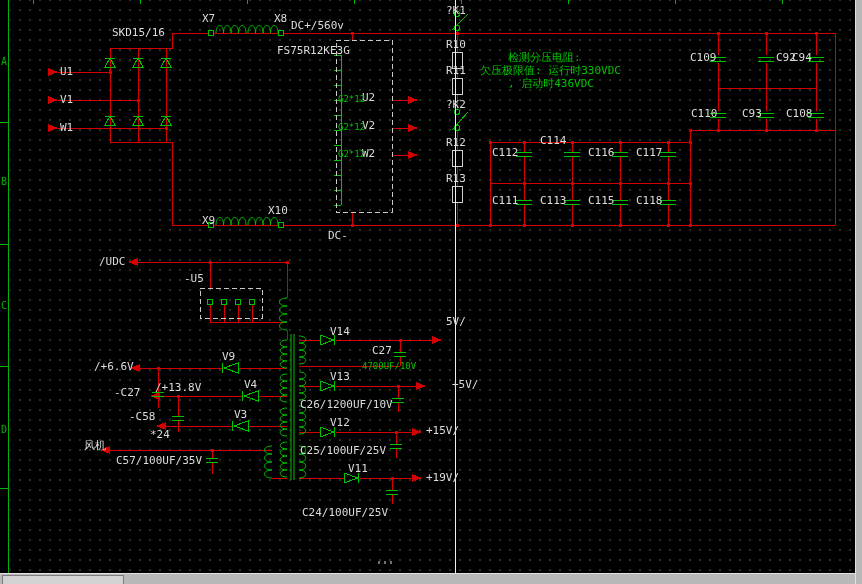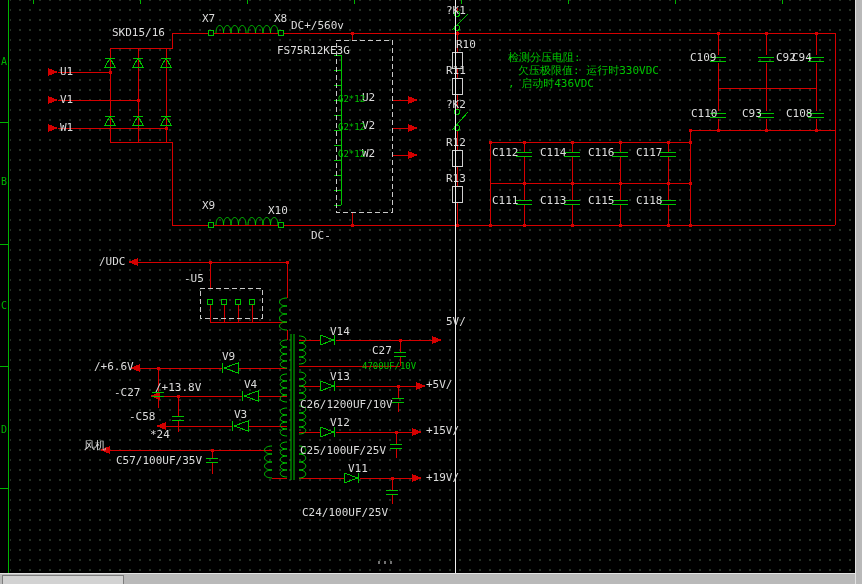--- a/index.html
+++ b/index.html
@@ -78,67 +78,67 @@
   <span class="lbl" style="left:112px;top:27px">SKD15/16</span>
   <span class="lbl" style="left:202px;top:13px">X7</span>
   <span class="lbl" style="left:274px;top:13px">X8</span>
   <span class="lbl" style="left:291px;top:20px">DC+/560v</span>
   <span class="lbl" style="left:277px;top:45px">FS75R12KE3G</span>
   <span class="lbl" style="left:60px;top:66px">U1</span>
   <span class="lbl" style="left:60px;top:94px">V1</span>
   <span class="lbl" style="left:60px;top:122px">W1</span>
 
   <span class="lbl" style="left:446px;top:5px">?K1</span>
-  <span class="lbl" style="left:456px;top:39px">R10</span>
+  <span class="lbl" style="left:446px;top:39px">R10</span>
   <span class="lbl" style="left:446px;top:65px">R11</span>
   <span class="lbl" style="left:446px;top:99px">?K2</span>
   <span class="lbl" style="left:446px;top:137px">R12</span>
   <span class="lbl" style="left:446px;top:173px">R13</span>
 
   <span class="lbl green" style="left:508px;top:52px">检测分压电阻:</span>
-  <span class="lbl green" style="left:518px;top:65px">欠压极限值: 运行时330VDC</span>
+  <span class="lbl green" style="left:480px;top:65px">欠压极限值: 运行时330VDC</span>
   <span class="lbl green" style="left:508px;top:78px">, 启动时436VDC</span>
 
   <span class="lbl" style="left:690px;top:52px">C109</span>
   <span class="lbl" style="left:776px;top:52px">C92</span>
   <span class="lbl" style="left:792px;top:52px">C94</span>
   <span class="lbl" style="left:691px;top:108px">C110</span>
   <span class="lbl" style="left:742px;top:108px">C93</span>
   <span class="lbl" style="left:786px;top:108px">C108</span>
 
   <span class="lbl" style="left:492px;top:147px">C112</span>
-  <span class="lbl" style="left:540px;top:147px">C114</span>
+  <span class="lbl" style="left:540px;top:135px">C114</span>
   <span class="lbl" style="left:588px;top:147px">C116</span>
   <span class="lbl" style="left:636px;top:147px">C117</span>
   <span class="lbl" style="left:492px;top:195px">C111</span>
   <span class="lbl" style="left:540px;top:195px">C113</span>
   <span class="lbl" style="left:588px;top:195px">C115</span>
   <span class="lbl" style="left:636px;top:195px">C118</span>
 
-  <span class="lbl" style="left:202px;top:200px">X9</span>
+  <span class="lbl" style="left:202px;top:215px">X9</span>
   <span class="lbl" style="left:268px;top:205px">X10</span>
-  <span class="lbl" style="left:311px;top:230px">DC-</span>
+  <span class="lbl" style="left:328px;top:230px">DC-</span>
   <span class="lbl" style="left:99px;top:256px">/UDC</span>
   <span class="lbl" style="left:184px;top:273px">-U5</span>
 
   <span class="lbl" style="left:362px;top:92px">U2</span>
   <span class="lbl" style="left:362px;top:120px">V2</span>
   <span class="lbl" style="left:362px;top:148px">W2</span>
   <span class="lbl green tiny" style="left:338px;top:95px">G2*12</span>
   <span class="lbl green tiny" style="left:338px;top:123px">G2*12</span>
   <span class="lbl green tiny" style="left:338px;top:150px">G2*12</span>
 
   <span class="lbl" style="left:330px;top:326px">V14</span>
   <span class="lbl" style="left:372px;top:345px">C27</span>
   <span class="lbl green tiny" style="left:362px;top:362px">4700UF/10V</span>
   <span class="lbl" style="left:446px;top:316px">5V/</span>
 
   <span class="lbl" style="left:330px;top:371px">V13</span>
   <span class="lbl" style="left:300px;top:399px">C26/1200UF/10V</span>
-  <span class="lbl" style="left:426px;top:379px">+5V/</span>
+  <span class="lbl" style="left:452px;top:379px">+5V/</span>
 
   <span class="lbl" style="left:330px;top:417px">V12</span>
   <span class="lbl" style="left:300px;top:445px">C25/100UF/25V</span>
   <span class="lbl" style="left:426px;top:425px">+15V/</span>
 
   <span class="lbl" style="left:348px;top:463px">V11</span>
   <span class="lbl" style="left:426px;top:472px">+19V/</span>
   <span class="lbl" style="left:302px;top:507px">C24/100UF/25V</span>
 
   <span class="lbl" style="left:222px;top:351px">V9</span>

